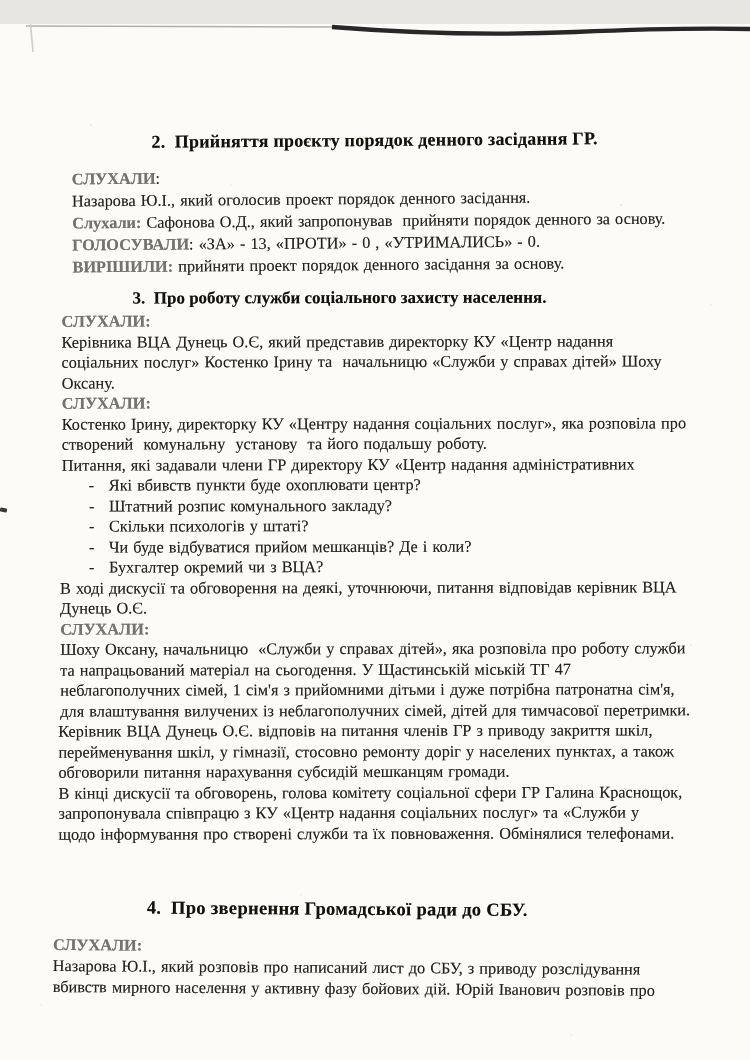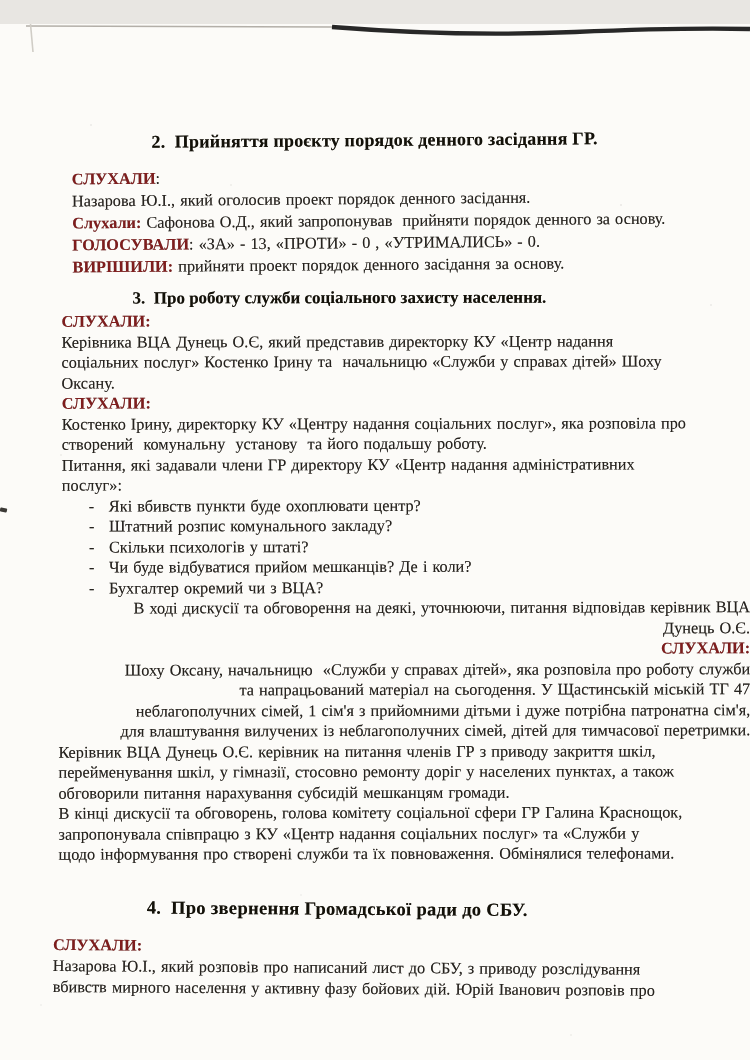--- a/index.html
+++ b/index.html
@@ -1,37 +1,37 @@
 <!DOCTYPE html>
 <html><head>
 <meta charset="utf-8">
 <style>
   html,body{margin:0;padding:0;background:#e8e6e2;}
   .page{
     position:relative;width:750px;height:1060px;background:#fcfbf8;overflow:hidden;
     font-family:"Liberation Serif", serif;color:#26231f;margin-top:24px;
   }
   .line{white-space:pre;font-size:16.3px;word-spacing:1px;text-shadow:0 0 .5px rgba(62,56,50,.5);}
-  .b{font-weight:bold;color:#7f1d1d;}
+  .b{font-weight:bold;color:#737373;}
   .h{font-weight:bold;color:#131109;white-space:pre;text-align:center;line-height:26px;
      text-shadow:0 0 .5px rgba(40,35,30,.55);}
   section{position:absolute;left:0;width:750px;}
   
   #sec2{top:103px;transform:rotate(-0.45deg);}
   #sec2 .h{font-size:18px;letter-spacing:.2px;}
   .b2{margin-top:13px;padding-left:72px;}
   .b2 .line{line-height:22px;}
   
   #sec3{top:261px;transform:rotate(-0.12deg);}
   #sec3 .h{font-size:17px;width:680px;}
   .b3{padding-left:62px;}
   .b3 .line{line-height:20.5px;}
   .q{padding-left:27px;}
   .dash{display:inline-block;width:20px;}
-  .sh2{margin-left:-2px;text-align:right;}
+  .sh2{margin-left:-2px;}
   .sh4{margin-left:-4px;}
   
   #sec4{top:872px;transform:rotate(0.35deg);}
   #sec4 .h{font-size:18.5px;letter-spacing:.3px;transform:translateX(-38px);}
   .b4{margin-top:14px;padding-left:53px;}
   .b4 .line{line-height:21px;}
   
   .top-edge{position:absolute;top:0;left:0;pointer-events:none;}
   .left-mark{position:absolute;left:0;top:484px;width:7px;height:4px;background:#3c3a36;
      border-radius:1px;transform:rotate(12deg);}
@@ -70,34 +70,33 @@
     <div class="h">3.  Про роботу служби соціального захисту населення.</div>
     <div class="b3">
       <div class="line"><span class="b">СЛУХАЛИ:</span></div>
       <div class="line">Керівника ВЦА Дунець О.Є, який представив директорку КУ «Центр надання</div>
       <div class="line">соціальних послуг» Костенко Ірину та  начальницю «Служби у справах дітей» Шоху</div>
       <div class="line">Оксану.</div>
       <div class="line"><span class="b">СЛУХАЛИ:</span></div>
       <div class="line">Костенко Ірину, директорку КУ «Центру надання соціальних послуг», яка розповіла про</div>
       <div class="line">створений  комунальну  установу  та його подальшу роботу.</div>
       <div class="line">Питання, які задавали члени ГР директору КУ «Центр надання адміністративних</div>
-      <div class="line">послуг»:</div>
       <div class="line q"><span class="dash">-</span><span>Які вбивств пункти буде охоплювати центр?</span></div>
       <div class="line q"><span class="dash">-</span><span>Штатний розпис комунального закладу?</span></div>
       <div class="line q"><span class="dash">-</span><span>Скільки психологів у штаті?</span></div>
       <div class="line q"><span class="dash">-</span><span>Чи буде відбуватися прийом мешканців? Де і коли?</span></div>
       <div class="line q"><span class="dash">-</span><span>Бухгалтер окремий чи з ВЦА?</span></div>
       <div class="line sh2">В ході дискусії та обговорення на деякі, уточнюючи, питання відповідав керівник ВЦА</div>
       <div class="line sh2">Дунець О.Є.</div>
       <div class="line sh2"><span class="b">СЛУХАЛИ:</span></div>
       <div class="line sh2">Шоху Оксану, начальницю  «Служби у справах дітей», яка розповіла про роботу служби</div>
       <div class="line sh2">та напрацьований матеріал на сьогодення. У Щастинській міській ТГ 47</div>
       <div class="line sh2">неблагополучних сімей, 1 сім'я з прийомними дітьми і дуже потрібна патронатна сім'я,</div>
       <div class="line sh2">для влаштування вилучених із неблагополучних сімей, дітей для тимчасової перетримки.</div>
-      <div class="line sh4">Керівник ВЦА Дунець О.Є. керівник на питання членів ГР з приводу закриття шкіл,</div>
+      <div class="line sh4">Керівник ВЦА Дунець О.Є. відповів на питання членів ГР з приводу закриття шкіл,</div>
       <div class="line sh4">перейменування шкіл, у гімназії, стосовно ремонту доріг у населених пунктах, а також</div>
       <div class="line sh4">обговорили питання нарахування субсидій мешканцям громади.</div>
       <div class="line sh4">В кінці дискусії та обговорень, голова комітету соціальної сфери ГР Галина Краснощок,</div>
       <div class="line sh4">запропонувала співпрацю з КУ «Центр надання соціальних послуг» та «Служби у</div>
       <div class="line sh4">щодо інформування про створені служби та їх повноваження. Обмінялися телефонами.</div>
     </div>
   </section>
 
   <section id="sec4">
     <div class="h">4.  Про звернення Громадської ради до СБУ.</div>

